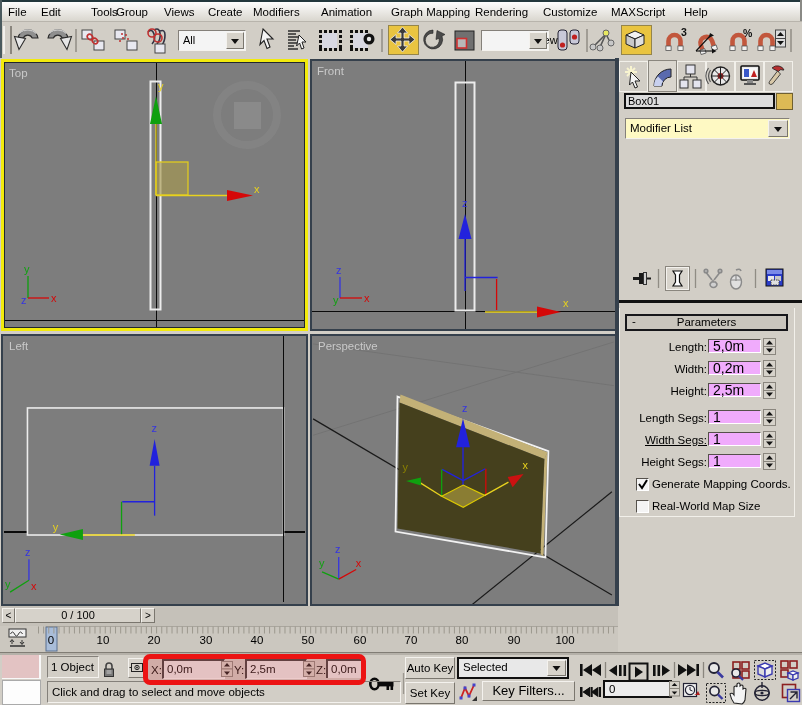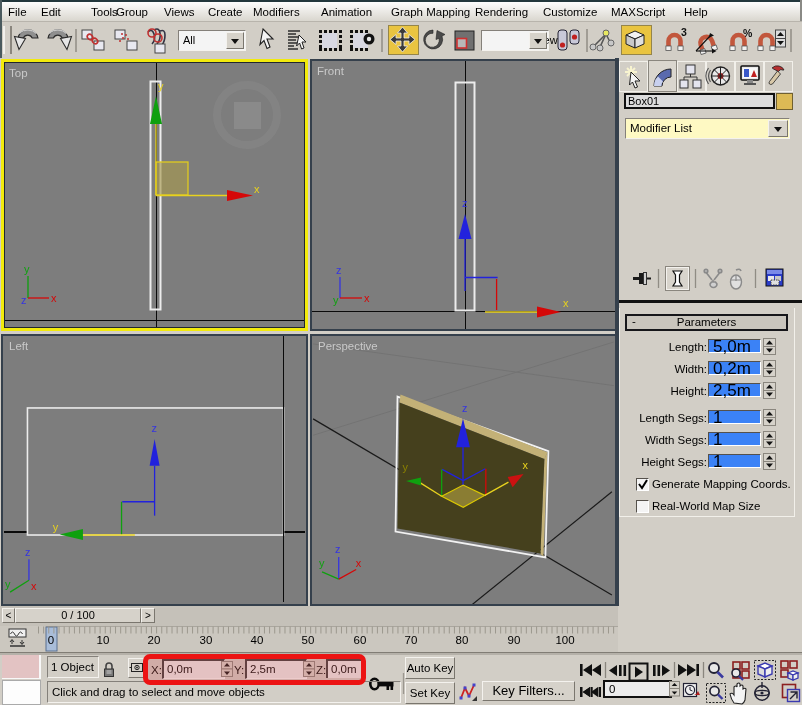--- a/index.html
+++ b/index.html
@@ -2,21 +2,21 @@
 <html><head><meta charset="utf-8"><style>
 html,body{margin:0;padding:0;}
 body{font-family:"Liberation Sans",sans-serif;}
 #root{position:relative;width:802px;height:705px;background:#d2cec6;overflow:hidden;font-size:11px;color:#000;-webkit-font-smoothing:antialiased;}
 .ab{position:absolute;}
 .btn{background:#d6d2ca;border-top:1px solid #f4f2ee;border-left:1px solid #f4f2ee;border-right:1px solid #7a766e;border-bottom:1px solid #7a766e;}
 .sunk{border-top:1px solid #84807a;border-left:1px solid #84807a;border-right:1px solid #f4f2ee;border-bottom:1px solid #f4f2ee;}
 .blk{border:2px solid #101010;}
 svg{display:block;}
 .vpt{position:absolute;background:#7d7d7d;}
-.fld{position:absolute;width:47px;height:12px;background:#3b82f6;border-top:1px solid #55514b;border-left:1px solid #55514b;border-right:1px solid #fff;border-bottom:1px solid #fff;font-size:17px;line-height:13px;padding-left:4px;}
+.fld{position:absolute;width:47px;height:12px;background:#f0abfc;border-top:1px solid #55514b;border-left:1px solid #55514b;border-right:1px solid #fff;border-bottom:1px solid #fff;font-size:14px;line-height:13px;padding-left:4px;}
 .plabel{position:absolute;width:88px;text-align:right;font-size:11.5px;}
 .spn{position:absolute;width:13px;height:17px;}
 </style></head>
 <body>
 <div id="root">
 
 <div class="ab" style="left:0;top:0;width:802px;height:2px;background:#22373c;"></div>
 <div class="ab" style="left:0;top:0;width:2px;height:705px;background:#4a5a5e;"></div>
 <div class="ab" style="left:0;top:703px;width:802px;height:2px;background:#22373c;"></div>
 <div class="ab" style="left:800px;top:0;width:2px;height:705px;background:#8a8a86;"></div>
@@ -476,21 +476,21 @@
 </div>
 <div id="params">
 <span class="plabel" style="left:2px;top:283px;">Length:</span>
         <div class="fld" style="left:91px;top:281px;">5,0m</div>
 <span class="plabel" style="left:2px;top:305px;">Width:</span>
         <div class="fld" style="left:91px;top:303px;">0,2m</div>
 <span class="plabel" style="left:2px;top:327px;">Height:</span>
         <div class="fld" style="left:91px;top:325px;">2,5m</div>
 <span class="plabel" style="left:2px;top:354px;">Length Segs:</span>
         <div class="fld" style="left:91px;top:352px;">1</div>
-<span class="plabel" style="left:2px;top:376px;">Width Segs:</span>
+<span class="plabel" style="left:2px;top:376px;text-decoration:underline;">Width Segs:</span>
         <div class="fld" style="left:91px;top:374px;">1</div>
 <span class="plabel" style="left:2px;top:398px;">Height Segs:</span>
         <div class="fld" style="left:91px;top:396px;">1</div>
 <svg class="spn" style="left:146px;top:280px;" width="13" height="17" viewBox="0 0 13 17">
           <g>
             <rect x="0.5" y="0.5" width="12" height="8" fill="#d6d2ca" stroke="#8a867e"></rect>
             <rect x="0.5" y="8.5" width="12" height="8" fill="#d6d2ca" stroke="#8a867e"></rect>
             <path d="M6.5 2.5 l3.5 4 l-7 0 z" fill="#111"></path>
             <path d="M6.5 14.5 l3.5 -4 l-7 0 z" fill="#111"></path>
           </g>
@@ -629,20 +629,28 @@
 <ellipse cx="6.5" cy="13" rx="4.2" ry="5.3" fill="none" stroke="#0a0a0a" stroke-width="2.6"></ellipse>
 <rect x="10.5" y="11" width="15" height="4.4" fill="#0a0a0a"></rect>
 <rect x="18.5" y="15" width="2.6" height="4" fill="#0a0a0a"></rect>
 <rect x="22.5" y="15" width="2.6" height="4" fill="#0a0a0a"></rect>
 <line x1="35.5" y1="2" x2="35.5" y2="23" stroke="#9a968e" stroke-width="1.3"></line>
 </svg>
 
 <div class="ab btn" style="left:405px;top:51px;width:48px;height:20px;text-align:center;font-size:11.5px;line-height:20px;">Auto Key</div>
 <div class="ab btn" style="left:405px;top:76px;width:48px;height:20px;text-align:center;font-size:11.5px;line-height:20px;">Set Key</div>
 
+<div class="ab blk" style="left:457px;top:51px;width:108px;height:18px;background:#e8e8e8;">
+<span class="ab" style="left:4px;top:2px;font-size:11.5px;">Selected</span>
+<div class="ab btn" style="right:1px;top:1px;width:17px;height:14px;">
+          <svg width="17" height="14">
+            <path d="M4.5 5 l8 0 l-4 5 z" fill="#111"></path>
+          </svg>
+        </div>
+</div>
 
 <svg class="ab" style="left:458px;top:76px;" width="20" height="20" viewBox="0 0 20 20">
 <path d="M3 16 l4 -10 l4 8 l5 -11" stroke="#cc2222" stroke-width="1.8" fill="none"></path>
 <g fill="#4444cc">
           <rect x="1.5" y="14.5" width="3" height="3"></rect>
           <rect x="5.5" y="4.5" width="3" height="3"></rect>
           <rect x="9.5" y="12.5" width="3" height="3"></rect>
           <rect x="14.5" y="1.5" width="3" height="3"></rect>
         </g>
 <path d="M14 19 l5 0 l0 -5 z" fill="#333"></path>

